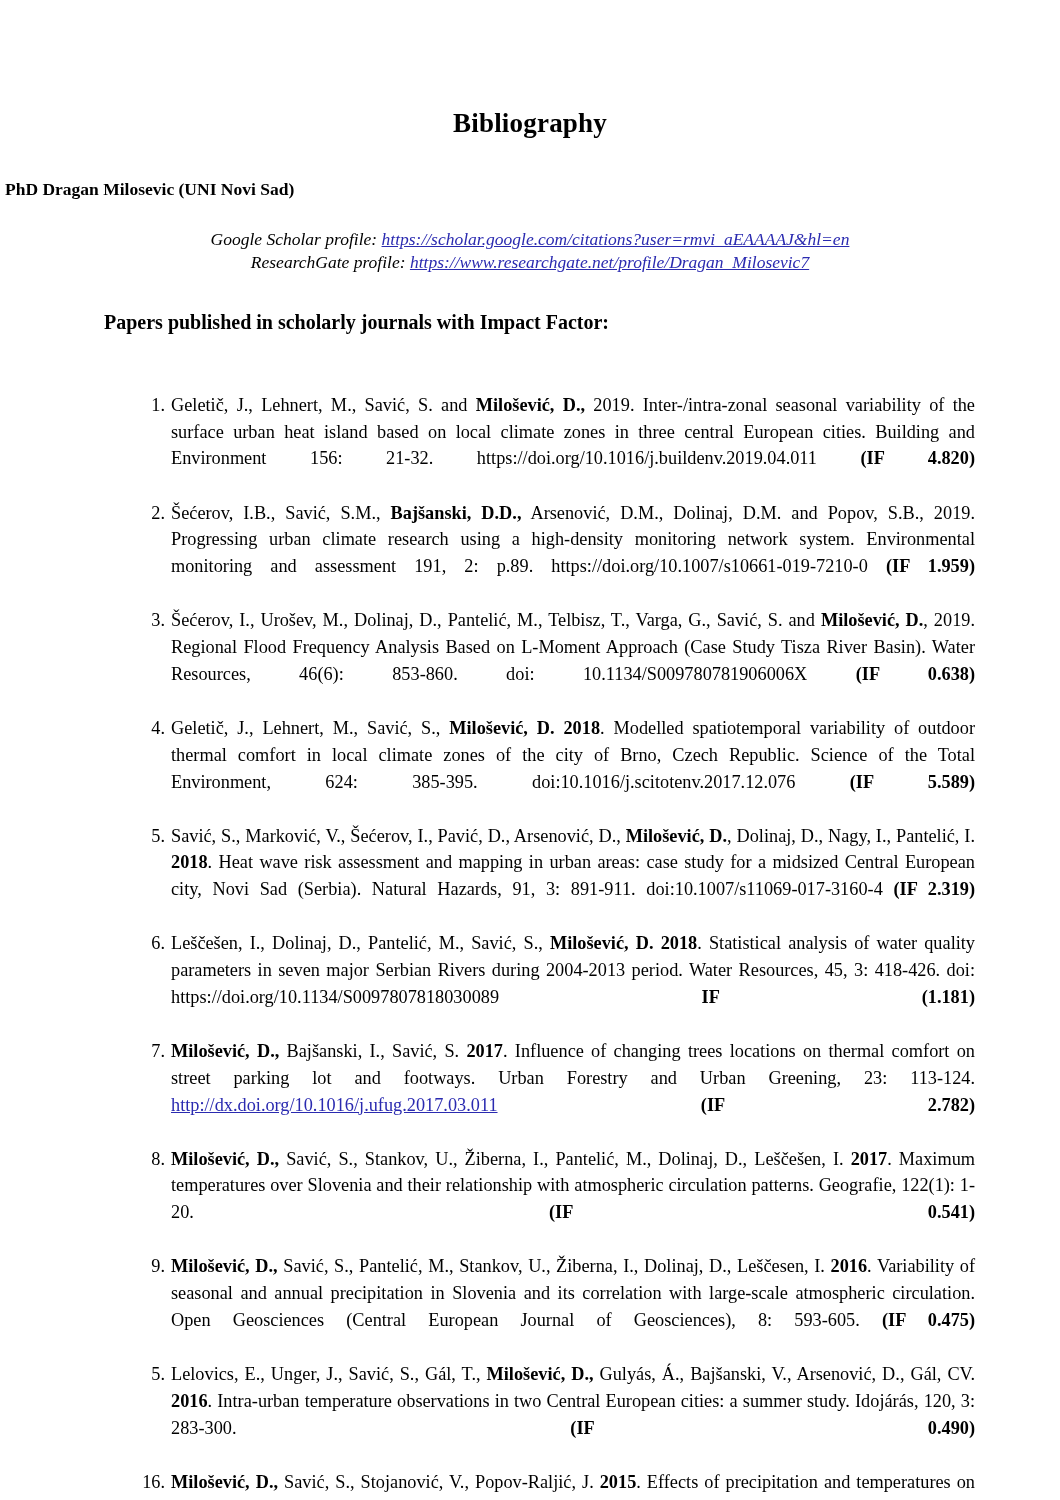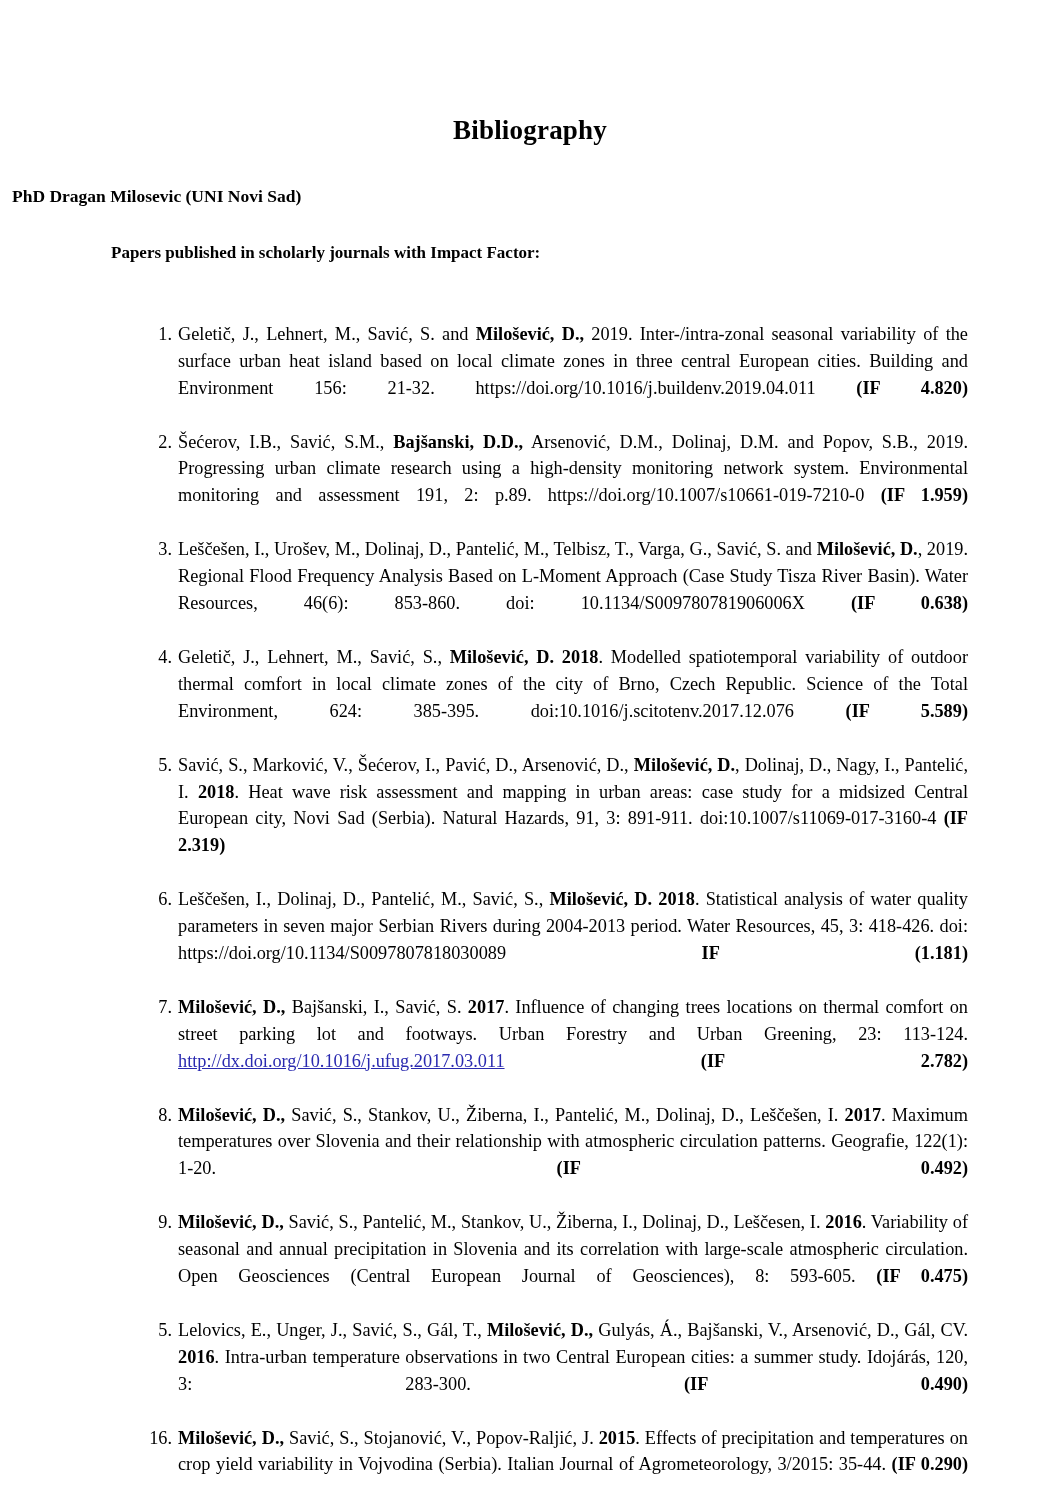--- a/index.html
+++ b/index.html
@@ -13,21 +13,21 @@
     height: 1500px;
     font-family: "Liberation Serif", "DejaVu Serif", serif;
     color: #000000;
     -webkit-font-smoothing: antialiased;
   }
   .page {
     position: relative;
     width: 1060px;
     height: 1500px;
     box-sizing: border-box;
-    padding: 12px;
+    padding: 5px;
     overflow: hidden;
     background: #ffffff;
   }
   
   .doc-title {
     margin: 0;
     padding-top: 103px;
     text-align: center;
     font-size: 27px;
     font-weight: bold;
@@ -56,21 +56,21 @@
     color: #2a2ab0;
     text-decoration: underline;
   }
   .profiles a.doc-link {
     font-style: italic;
   }
   .section-heading {
     margin: 0;
     padding-top: 36px;
     padding-left: 99px;
-    font-size: 17px;
+    font-size: 20px;
     font-weight: bold;
     font-family: Liberation Serif, serif;
   }
   
   ol.reflist {
     list-style: none;
     margin: 0;
     padding: 58px 80px 0 166px;
     font-size: 18.3px;
     line-height: 1.465;
@@ -102,55 +102,63 @@
 </style>
 </head>
 <body>
 
 <div class="page">
 
   <h1 class="doc-title">Bibliography</h1>
 
   <p class="author-line">PhD Dragan Milosevic (UNI Novi Sad)</p>
 
+  <div class="profiles">
+    <div>
+      <span class="plabel">Google Scholar profile: </span><a class="doc-link" href="#">https://scholar.google.com/citations?user=rmvi_aEAAAAJ&amp;hl=en</a>
+    </div>
+    <div>
+      <span class="plabel">ResearchGate profile: </span><a class="doc-link" href="#">https://www.researchgate.net/profile/Dragan_Milosevic7</a>
+    </div>
+  </div>
 
   <h2 class="section-heading">Papers published in scholarly journals with Impact Factor:</h2>
 
   <ol class="reflist" id="reference-list">
       <li>
         <span class="marker">1.</span>
         <span class="reftext"><span>Geletič, J., Lehnert, M., Savić, S. and </span><b class="nm">Milošević, D.,</b><span> 2019. Inter-/intra-zonal seasonal variability of the surface urban heat island based on local climate zones in three central European cities. Building and Environment 156: 21-32. https://doi.org/10.1016/j.buildenv.2019.04.011 </span><b class="nm">(IF 4.820)</b></span>
       </li>
       <li>
         <span class="marker">2.</span>
         <span class="reftext"><span>Šećerov, I.B., Savić, S.M., </span><b class="nm">Bajšanski, D.D.,</b><span> Arsenović, D.M., Dolinaj, D.M. and Popov, S.B., 2019. Progressing urban climate research using a high-density monitoring network system. Environmental monitoring and assessment 191, 2: p.89. https://doi.org/10.1007/s10661-019-7210-0 </span><b class="nm">(IF 1.959)</b></span>
       </li>
       <li>
         <span class="marker">3.</span>
-        <span class="reftext"><span>Leščešen, I., Urošev, M., Dolinaj, D., Pantelić, M., Telbisz, T., Varga, G., Savić, S. and </span><b class="nm">Milošević, D.</b><span>, 2019. Regional Flood Frequency Analysis Based on L-Moment Approach (Case Study Tisza River Basin). Water Resources, 46(6): 853-860. doi: 10.1134/S009780781906006X </span><b class="nm">(IF 0.638)</b></span>
+        <span class="reftext"><span>Šećerov, I., Urošev, M., Dolinaj, D., Pantelić, M., Telbisz, T., Varga, G., Savić, S. and </span><b class="nm">Milošević, D.</b><span>, 2019. Regional Flood Frequency Analysis Based on L-Moment Approach (Case Study Tisza River Basin). Water Resources, 46(6): 853-860. doi: 10.1134/S009780781906006X </span><b class="nm">(IF 0.638)</b></span>
       </li>
       <li>
         <span class="marker">4.</span>
         <span class="reftext"><span>Geletič, J., Lehnert, M., Savić, S., </span><b class="nm">Milošević, D. 2018</b><span>. Modelled spatiotemporal variability of outdoor thermal comfort in local climate zones of the city of Brno, Czech Republic. Science of the Total Environment, 624: 385-395. doi:10.1016/j.scitotenv.2017.12.076 </span><b class="nm">(IF 5.589)</b></span>
       </li>
       <li>
         <span class="marker">5.</span>
         <span class="reftext"><span>Savić, S., Marković, V., Šećerov, I., Pavić, D., Arsenović, D., </span><b class="nm">Milošević, D.</b><span>, Dolinaj, D., Nagy, I., Pantelić, I. </span><b class="nm">2018</b><span>. Heat wave risk assessment and mapping in urban areas: case study for a midsized Central European city, Novi Sad (Serbia). Natural Hazards, 91, 3: 891-911. doi:10.1007/s11069-017-3160-4 </span><b class="nm">(IF 2.319)</b></span>
       </li>
       <li>
         <span class="marker">6.</span>
         <span class="reftext"><span>Leščešen, I., Dolinaj, D., Pantelić, M., Savić, S., </span><b class="nm">Milošević, D. 2018</b><span>. Statistical analysis of water quality parameters in seven major Serbian Rivers during 2004-2013 period. Water Resources, 45, 3: 418-426. doi: https://doi.org/10.1134/S0097807818030089 </span><b class="nm">IF (1.181)</b></span>
       </li>
       <li>
         <span class="marker">7.</span>
         <span class="reftext"><b class="nm">Milošević, D.,</b><span> Bajšanski, I., Savić, S. </span><b class="nm">2017</b><span>. Influence of changing trees locations on thermal comfort on street parking lot and footways. Urban Forestry and Urban Greening, 23: 113-124. </span><a class="doc-link" href="#">http://dx.doi.org/10.1016/j.ufug.2017.03.011</a><span> </span><b class="nm">(IF 2.782)</b></span>
       </li>
       <li>
         <span class="marker">8.</span>
-        <span class="reftext"><b class="nm">Milošević, D.,</b><span> Savić, S., Stankov, U., Žiberna, I., Pantelić, M., Dolinaj, D., Leščešen, I. </span><b class="nm">2017</b><span>. Maximum temperatures over Slovenia and their relationship with atmospheric circulation patterns. Geografie, 122(1): 1-20. </span><b class="nm">(IF 0.492)</b></span>
+        <span class="reftext"><b class="nm">Milošević, D.,</b><span> Savić, S., Stankov, U., Žiberna, I., Pantelić, M., Dolinaj, D., Leščešen, I. </span><b class="nm">2017</b><span>. Maximum temperatures over Slovenia and their relationship with atmospheric circulation patterns. Geografie, 122(1): 1-20. </span><b class="nm">(IF 0.541)</b></span>
       </li>
       <li>
         <span class="marker">9.</span>
         <span class="reftext"><b class="nm">Milošević, D.,</b><span> Savić, S., Pantelić, M., Stankov, U., Žiberna, I., Dolinaj, D., Leščesen, I. </span><b class="nm">2016</b><span>. Variability of seasonal and annual precipitation in Slovenia and its correlation with large-scale atmospheric circulation. Open Geosciences (Central European Journal of Geosciences), 8: 593-605. </span><b class="nm">(IF 0.475)</b></span>
       </li>
       <li>
         <span class="marker">5.</span>
         <span class="reftext"><span>Lelovics, E., Unger, J., Savić, S., Gál, T., </span><b class="nm">Milošević, D.,</b><span> Gulyás, Á., Bajšanski, V., Arsenović, D., Gál, CV. </span><b class="nm">2016</b><span>. Intra-urban temperature observations in two Central European cities: a summer study. Idojárás, 120, 3: 283-300. </span><b class="nm">(IF 0.490)</b></span>
       </li>
       <li>

